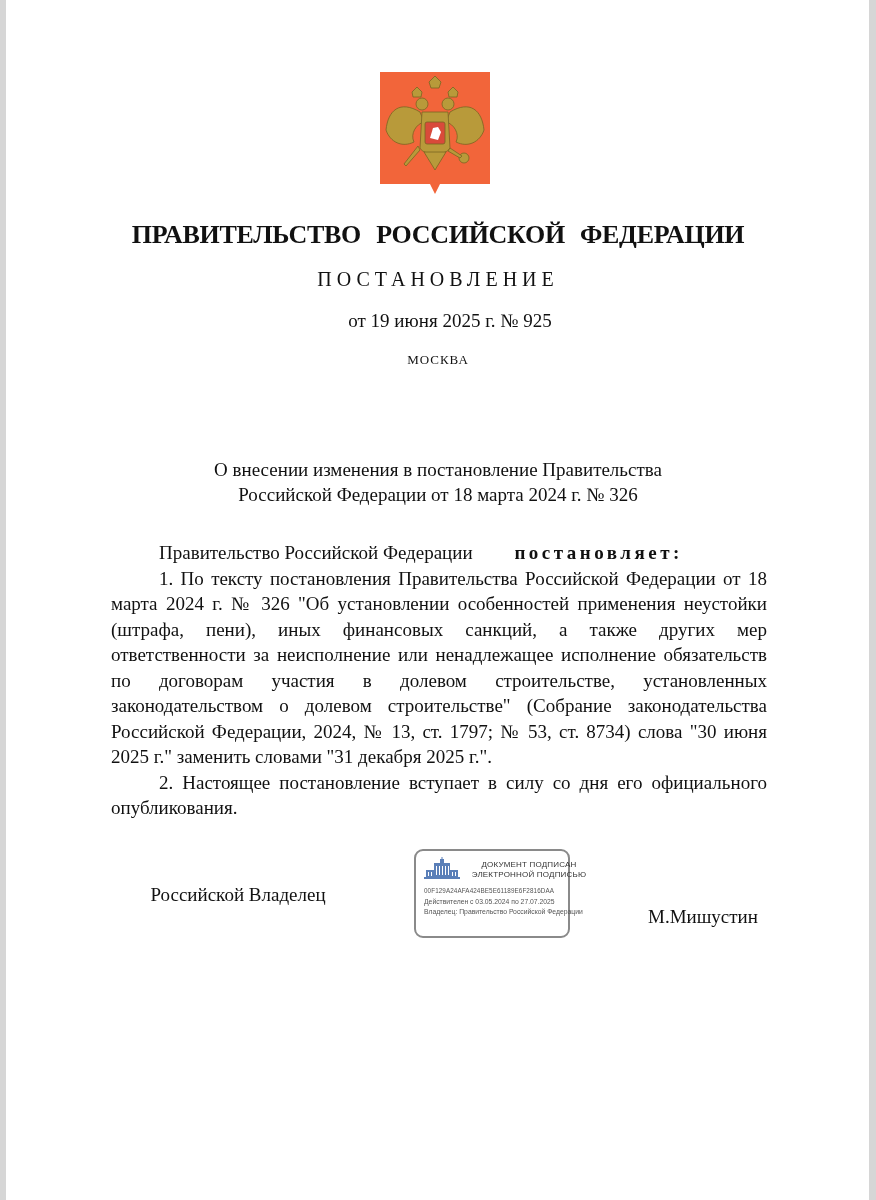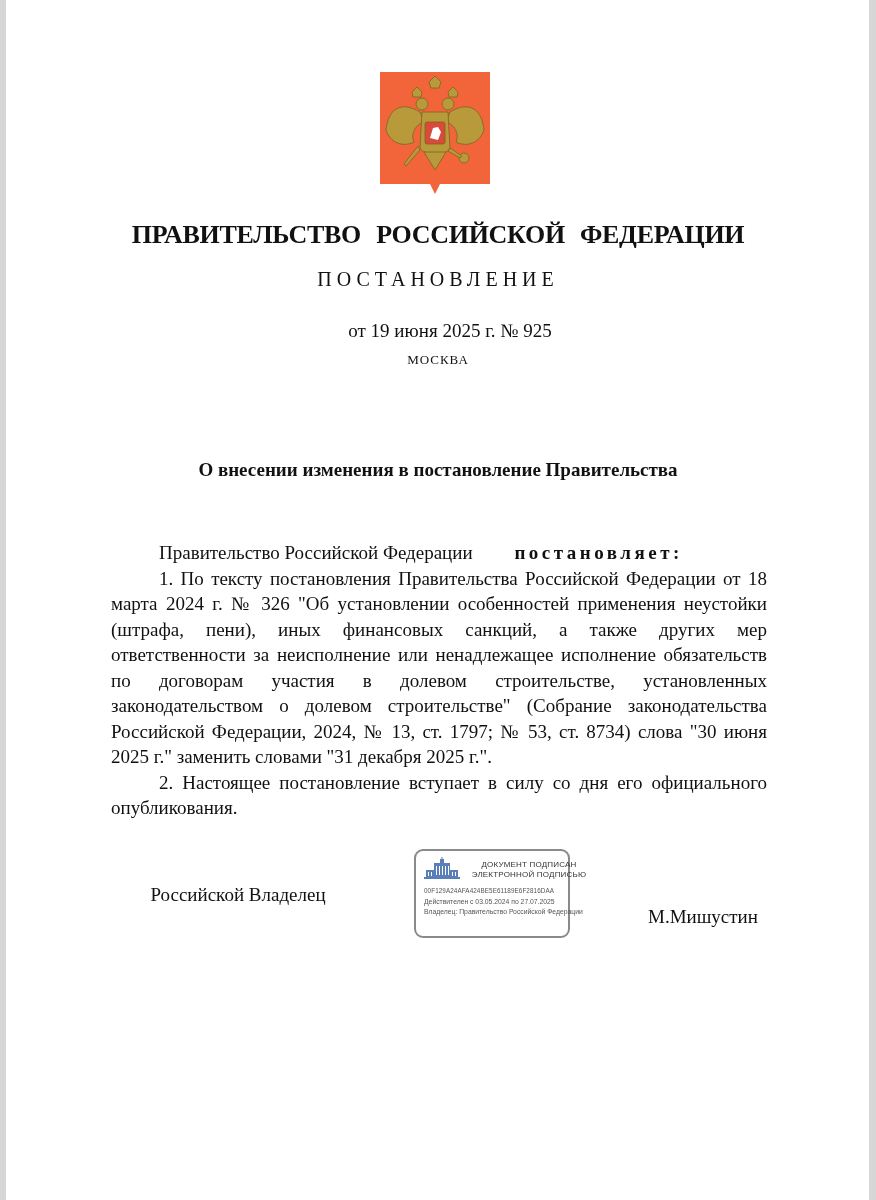--- a/index.html
+++ b/index.html
@@ -8,25 +8,25 @@
   .edge-left { position: absolute; left: 0; top: 0; width: 6px; height: 1200px; background: #d6d6d6; }
   .edge-right { position: absolute; right: 0; top: 0; width: 7px; height: 1200px; background: #d6d6d6; }
   .page { position: absolute; left: 6px; top: 0; width: 863px; height: 1200px; background: #fff; }
 
   .emblem { position: absolute; left: 380px; top: 72px; width: 110px; height: 122px; }
 
   .gov-title { position: absolute; left: 0; width: 876px; top: 220px; text-align: center;
     font-weight: bold; font-size: 26px; letter-spacing: -0.3px; word-spacing: 9px; }
   .doc-type { position: absolute; left: 0; width: 876px; top: 268px; text-align: center;
     font-size: 20px; letter-spacing: 5px; }
-  .doc-date { position: absolute; left: 0; width: 876px; top: 320px; text-align: center; font-size: 19px; padding-left: 24px; }
+  .doc-date { position: absolute; left: 0; width: 876px; top: 310px; text-align: center; font-size: 19px; padding-left: 24px; }
   .doc-city { position: absolute; left: 0; width: 876px; top: 352px; text-align: center; font-size: 13px; letter-spacing: 1px; }
 
   .subject { position: absolute; left: 0; width: 876px; top: 457px; text-align: center;
-    font-weight: bold; font-size: 19px; line-height: 25px; }
+    font-weight: normal; font-size: 19px; line-height: 25px; }
 
   .body { position: absolute; left: 111px; width: 656px; top: 540px; font-size: 19px; line-height: 25.5px; text-align: justify; }
   .body p { text-indent: 48px; text-align: justify; }
   .body p.preamble { text-indent: 48px; }
   .spaced { font-weight: bold; letter-spacing: 3.5px; margin-left: 37px; }
 
   .sig-left { position: absolute; left: 110px; top: 882px; width: 256px; text-align: center; font-size: 19px; line-height: 25px; }
   .sig-right { position: absolute; left: 648px; top: 906px; font-size: 19px; }
 
   .stamp { position: absolute; left: 414px; top: 849px; width: 156px; height: 89px;
@@ -70,20 +70,21 @@
   <path d="M50 66 L53 56 L58 55 L61 60 L58 68 Z" fill="#ffffff"></path>
 </svg>
 
 <div class="gov-title">ПРАВИТЕЛЬСТВО  РОССИЙСКОЙ  ФЕДЕРАЦИИ</div>
 <div class="doc-type">ПОСТАНОВЛЕНИЕ</div>
 <div class="doc-date">от 19 июня 2025 г. № 925</div>
 <div class="doc-city">МОСКВА</div>
 
 <div class="subject">
   <div>О внесении изменения в постановление Правительства</div>
+  <div>Российской Федерации от 18 марта 2024 г. № 326</div>
 </div>
 
 <div class="body">
   <p class="preamble"><span>Правительство Российской Федерации </span><span class="spaced">постановляет:</span></p>
   <p>1. По тексту постановления Правительства Российской Федерации от 18 марта 2024 г. № 326 "Об установлении особенностей применения неустойки (штрафа, пени), иных финансовых санкций, а также других мер ответственности за неисполнение или ненадлежащее исполнение обязательств по договорам участия в долевом строительстве, установленных законодательством о долевом строительстве" (Собрание законодательства Российской Федерации, 2024, № 13, ст. 1797; № 53, ст. 8734) слова "30 июня 2025 г." заменить словами "31 декабря 2025 г.".</p>
   <p>2. Настоящее постановление вступает в силу со дня его официального опубликования.</p>
 </div>
 
 <div class="sig-left">
   <div>Российской Владелец</div>

